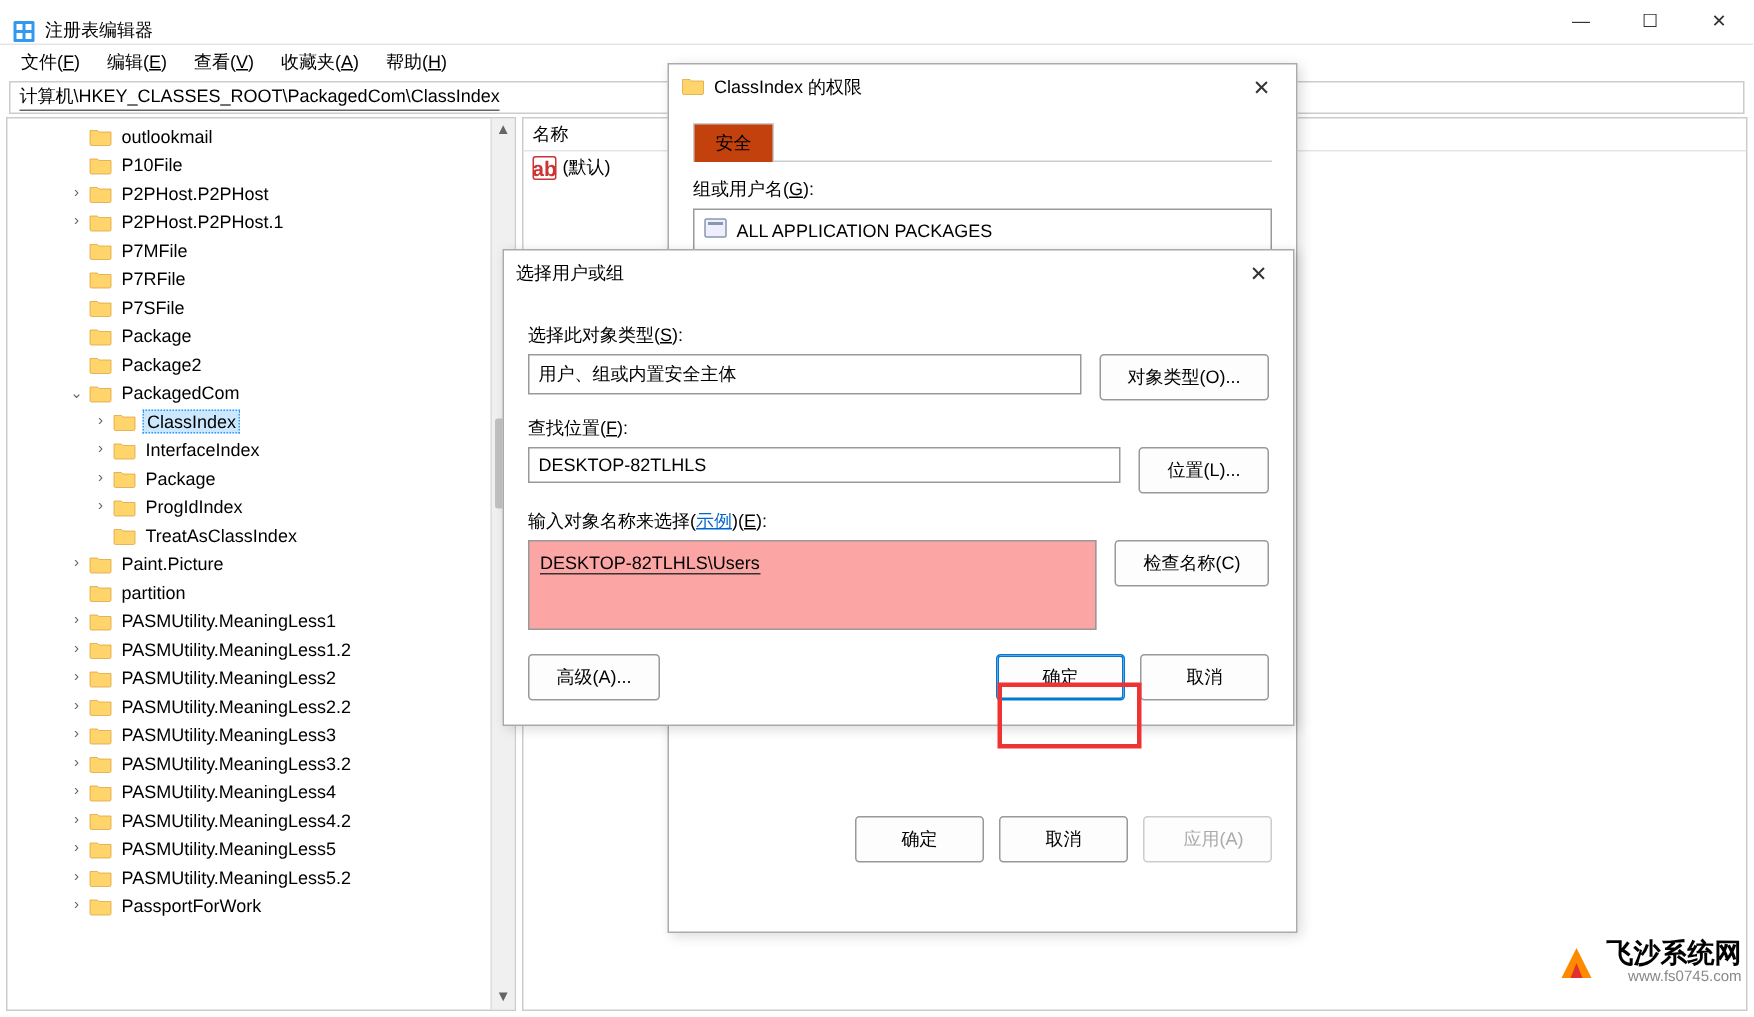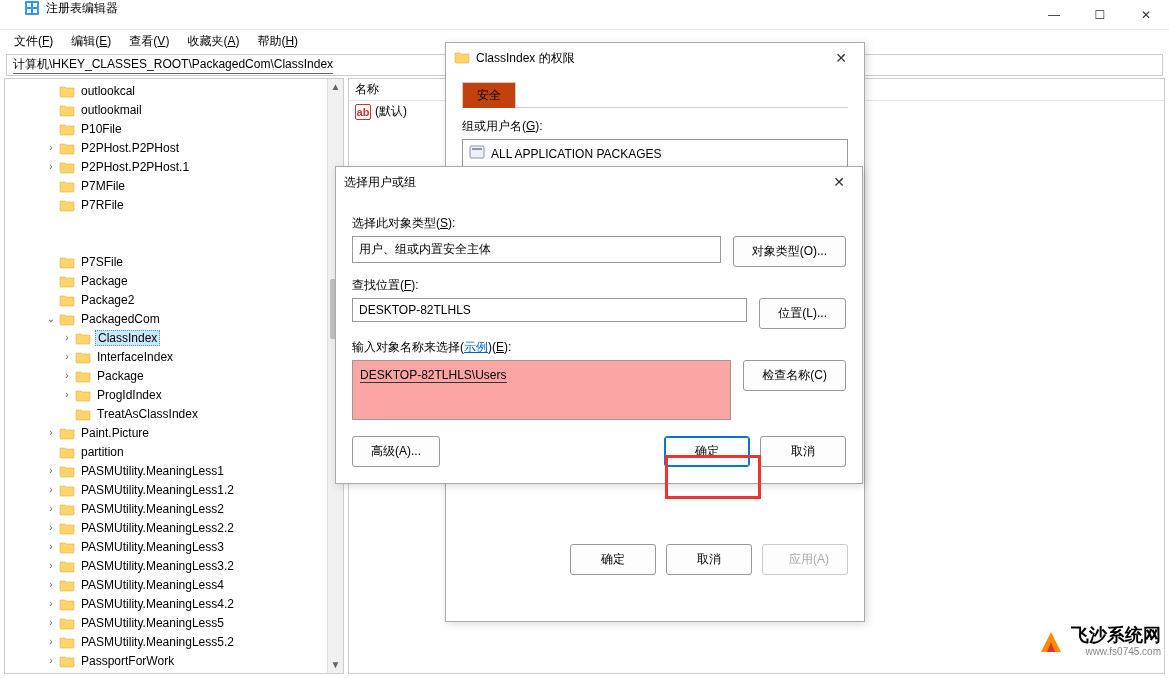--- a/index.html
+++ b/index.html
@@ -1,38 +1,38 @@
 <!DOCTYPE html>
 <html><head>
 <meta charset="utf-8">
 <style>
 * { box-sizing: border-box; margin: 0; padding: 0; font-family: "Microsoft YaHei", "Segoe UI", sans-serif; font-size: 12px; }
 body { width: 1169px; height: 678px; background: #fff; position: relative; overflow: hidden; }
-.titlebar { height: 30px; display: flex; align-items: flex-start; padding-left: 24px; border-bottom: 1px solid #e5e5e5; }
+.titlebar { height: 30px; display: flex; align-items: flex-end; padding-left: 8px; border-bottom: 1px solid #e5e5e5; }
 .titlebar .icon { width: 16px; height: 16px; margin-right: 6px; display: inline-flex; }
 .titlebar .title { flex: 1; }
 .win-controls { display: flex; }
 .win-controls .wc { width: 46px; height: 30px; display: flex; align-items: center; justify-content: center; color: #333; }
 .menubar { height: 22px; display: flex; align-items: center; padding-left: 6px; gap: 2px; }
 .menubar .mi { padding: 2px 8px; }
 .menubar .mi .ul { text-decoration: underline; }
 .addressbar { height: 22px; border: 1px solid #ccc; margin: 2px 6px; padding: 2px 6px; display: flex; align-items: center; }
 .addressbar .addr { border-bottom: 1px solid #666; }
 .content { display: flex; position: absolute; top: 78px; bottom: 4px; left: 4px; right: 4px; }
 .tree { width: 340px; border: 1px solid #ccc; overflow: hidden; background: #fff; position: relative; }
 .tree .inner { padding: 2px 0; }
 .tree .row { display: flex; align-items: center; height: 19px; white-space: nowrap; }
 .tree .row .exp { width: 12px; text-align: center; color: #666; font-size: 10px; margin-right: 2px; }
 .tree .row .fold { width: 16px; height: 14px; margin-right: 4px; display: inline-flex; align-items: center; }
 .tree .row.sel .lbl { background: #cce8ff; border: 1px dotted #3399ff; padding: 0 2px; }
 .tree .row .lbl { padding: 0 2px; }
 .right { flex: 1; margin-left: 4px; border: 1px solid #ccc; }
 .right .hdr { height: 22px; border-bottom: 1px solid #e5e5e5; padding-left: 6px; display: flex; align-items: center; }
 .right .valrow { display: flex; align-items: center; padding: 2px 6px; gap: 4px; }
-.ab-icon { width: 16px; height: 16px; border: 1px solid #c33; color: #c33; font-size: 11px; display: inline-flex; align-items: center; justify-content: center; font-weight: bold; border-radius: 2px; }
+.ab-icon { width: 16px; height: 16px; border: 1px solid #c33; color: #c33; font-size: 14px; display: inline-flex; align-items: center; justify-content: center; font-weight: bold; border-radius: 2px; }
 .scrollbar-v { position: absolute; right: 0; top: 0; bottom: 0; width: 16px; background: #f0f0f0; border-left: 1px solid #ddd; }
 .scrollbar-v .thumb { position: absolute; left: 2px; right: 2px; top: 200px; height: 60px; background: #c1c1c1; border-radius: 2px; }
 .scrollbar-v .arr { position: absolute; left: 0; right: 0; height: 16px; text-align: center; color: #666; font-size: 10px; line-height: 16px; }
 .scrollbar-v .arr.up { top: 0; }
 .scrollbar-v .arr.down { bottom: 0; }
 
 .dialog { position: absolute; background: #fff; border: 1px solid #aaa; box-shadow: 2px 2px 8px rgba(0,0,0,0.15); }
 .dialog .dtitle { height: 30px; display: flex; align-items: center; padding: 0 8px; }
 .dialog .dtitle .dicon { margin-right: 6px; }
 .dialog .dtitle .dtxt { flex: 1; }
@@ -102,29 +102,20 @@
 <div class="content">
   <div class="tree">
     <div class="inner" id="tree-inner">
         <div class="row" style="padding-left: 40px;">
           <span class="exp"></span>
           <span class="fold">
             <svg class="folder" viewBox="0 0 16 14">
               <path class="f1" d="M1 3 h5 l1 1 h8 v8 a1 1 0 0 1 -1 1 H2 a1 1 0 0 1 -1 -1 Z"></path>
             </svg>
           </span>
-          <span class="lbl">outlookcal</span>
-        </div>
-        <div class="row" style="padding-left: 40px;">
-          <span class="exp"></span>
-          <span class="fold">
-            <svg class="folder" viewBox="0 0 16 14">
-              <path class="f1" d="M1 3 h5 l1 1 h8 v8 a1 1 0 0 1 -1 1 H2 a1 1 0 0 1 -1 -1 Z"></path>
-            </svg>
-          </span>
           <span class="lbl">outlookmail</span>
         </div>
         <div class="row" style="padding-left: 40px;">
           <span class="exp"></span>
           <span class="fold">
             <svg class="folder" viewBox="0 0 16 14">
               <path class="f1" d="M1 3 h5 l1 1 h8 v8 a1 1 0 0 1 -1 1 H2 a1 1 0 0 1 -1 -1 Z"></path>
             </svg>
           </span>
           <span class="lbl">P10File</span>
@@ -158,21 +149,21 @@
         </div>
         <div class="row" style="padding-left: 40px;">
           <span class="exp"></span>
           <span class="fold">
             <svg class="folder" viewBox="0 0 16 14">
               <path class="f1" d="M1 3 h5 l1 1 h8 v8 a1 1 0 0 1 -1 1 H2 a1 1 0 0 1 -1 -1 Z"></path>
             </svg>
           </span>
           <span class="lbl">P7RFile</span>
         </div>
-        <div class="row" style="padding-left: 40px; margin-top: 38px;">
+        <div class="row" style="padding-left: 40px;">
           <span class="exp"></span>
           <span class="fold">
             <svg class="folder" viewBox="0 0 16 14">
               <path class="f1" d="M1 3 h5 l1 1 h8 v8 a1 1 0 0 1 -1 1 H2 a1 1 0 0 1 -1 -1 Z"></path>
             </svg>
           </span>
           <span class="lbl">P7SFile</span>
         </div>
         <div class="row" style="padding-left: 40px;">
           <span class="exp"></span>

